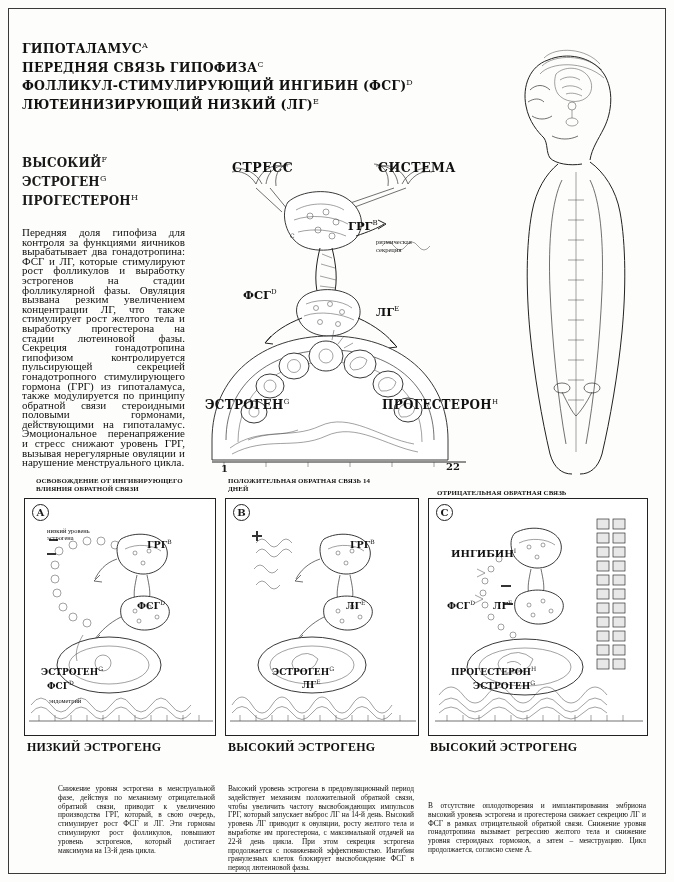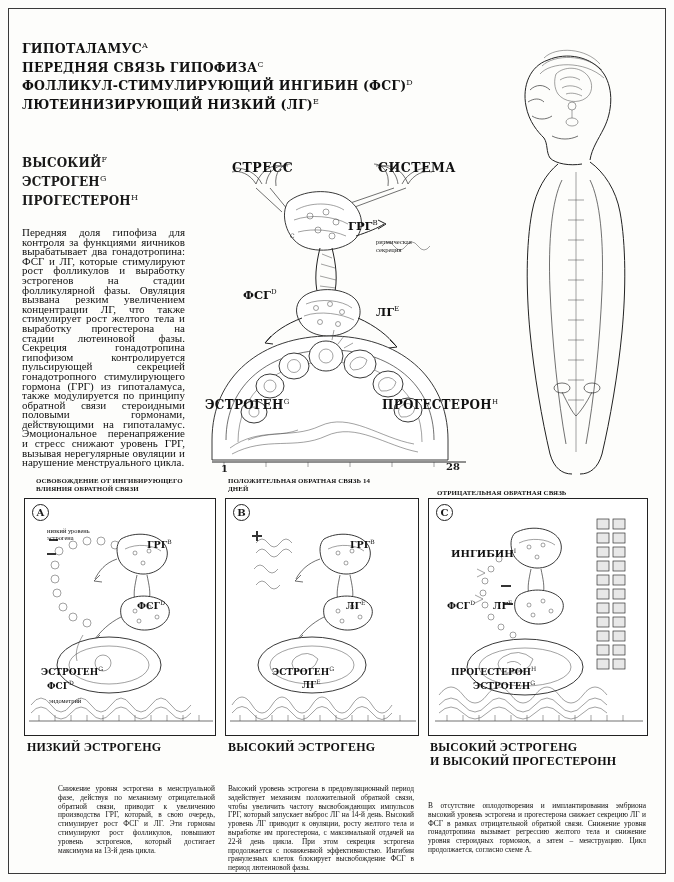--- a/index.html
+++ b/index.html
@@ -332,21 +332,21 @@
 
   <div class="lbl lbl-stress">СТРЕСС</div>
   <div class="lbl lbl-emotion">СИСТЕМА</div>
   <div class="lbl lbl-grg"><span>ГРГ</span><span class="sup">B</span></div>
   <div class="lbl lbl-fsg"><span>ФСГ</span><span class="sup">D</span></div>
   <div class="lbl lbl-lg"><span>ЛГ</span><span class="sup">E</span></div>
   <div class="lbl lbl-estr-main"><span>ЭСТРОГЕН</span><span class="sup">G</span></div>
   <div class="lbl lbl-prog-main"><span>ПРОГЕСТЕРОН</span><span class="sup">H</span></div>
   <div class="rhythm">ритмическая секреция</div>
   <div class="day1">1</div>
-  <div class="day28">28</div>
+  <div class="day28">22</div>
 
   <div class="cap cap-a">ОСВОБОЖДЕНИЕ ОТ ИНГИБИРУЮЩЕГО ВЛИЯНИЯ ОБРАТНОЙ СВЯЗИ</div>
   <div class="cap cap-b">ПОЛОЖИТЕЛЬНАЯ ОБРАТНАЯ СВЯЗЬ 14 ДНЕЙ</div>
   <div class="cap cap-c">ОТРИЦАТЕЛЬНАЯ ОБРАТНАЯ СВЯЗЬ</div>
 
   <div class="panel panel-a">
     <div class="panel-letter">A</div>
     <svg width="190" height="236" viewBox="0 0 190 236">
 
       <g class="ink-fine">
@@ -594,18 +594,17 @@
     <div class="p-lbl" style="left:22px;top:48px;font-size:10px;"><span>ИНГИБИН</span><span class="sup">I</span></div>
     <div class="p-lbl" style="left:18px;top:100px;font-size:9.5px;"><span>ФСГ</span><span class="sup">D</span></div>
     <div class="p-lbl" style="left:64px;top:100px;font-size:9.5px;"><span>ЛГ</span><span class="sup">E</span></div>
     <div class="p-lbl" style="left:22px;top:166px;font-size:9px;"><span>ПРОГЕСТЕРОН</span><span class="sup">H</span></div>
     <div class="p-lbl" style="left:44px;top:180px;font-size:9px;"><span>ЭСТРОГЕН</span><span class="sup">G</span></div>
   </div>
 
   <div class="title-under title-a"><span>НИЗКИЙ ЭСТРОГЕН</span><span class="sup">G</span></div>
   <div class="title-under title-b"><span>ВЫСОКИЙ ЭСТРОГЕН</span><span class="sup">G</span></div>
   <div class="title-under title-c1"><span>ВЫСОКИЙ ЭСТРОГЕН</span><span class="sup">G</span></div>
-  <div class="title-under title-c2"><span>И ВЫСОКИЙ ПРОГЕСТЕРОН</span><span class="sup">H</span></div>
 
   <div class="body-text body-a">Снижение уровня эстрогена в менструальной фазе, действуя по механизму отрицательной обратной связи, приводит к увеличению производства ГРГ, который, в свою очередь, стимулирует рост ФСГ и ЛГ. Эти гормоны стимулируют рост фолликулов, повышают уровень эстрогенов, который достигает максимума на 13-й день цикла.</div>
   <div class="body-text body-b">Высокий уровень эстрогена в предовуляционный период задействует механизм положительной обратной связи, чтобы увеличить частоту высвобождающих импульсов ГРГ, который запускает выброс ЛГ на 14-й день. Высокий уровень ЛГ приводит к овуляции, росту желтого тела и выработке им прогестерона, с максимальной отдачей на 22-й день цикла. При этом секреция эстрогена продолжается с пониженной эффективностью. Ингибин гранулезных клеток блокирует высвобождение ФСГ в период лютеиновой фазы.</div>
   <div class="body-text body-c">В отсутствие оплодотворения и имплантирования эмбриона высокий уровень эстрогена и прогестерона снижает секрецию ЛГ и ФСГ в рамках отрицательной обратной связи. Снижение уровня гонадотропина вызывает регрессию желтого тела и снижение уровня стероидных гормонов, а затем – менструацию. Цикл продолжается, согласно схеме A.</div>
 </div>
 
 </body></html>

